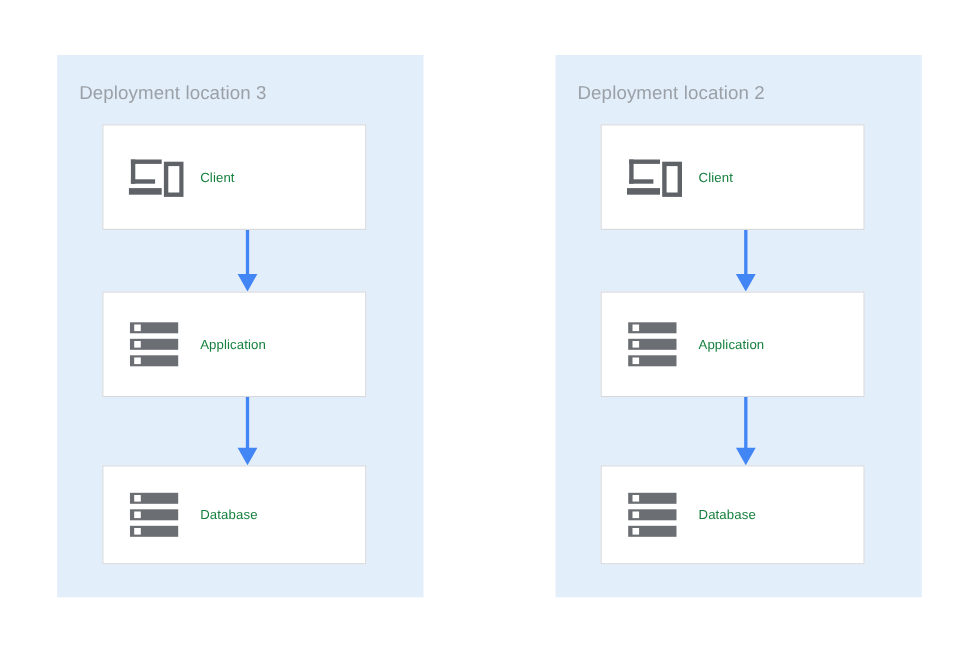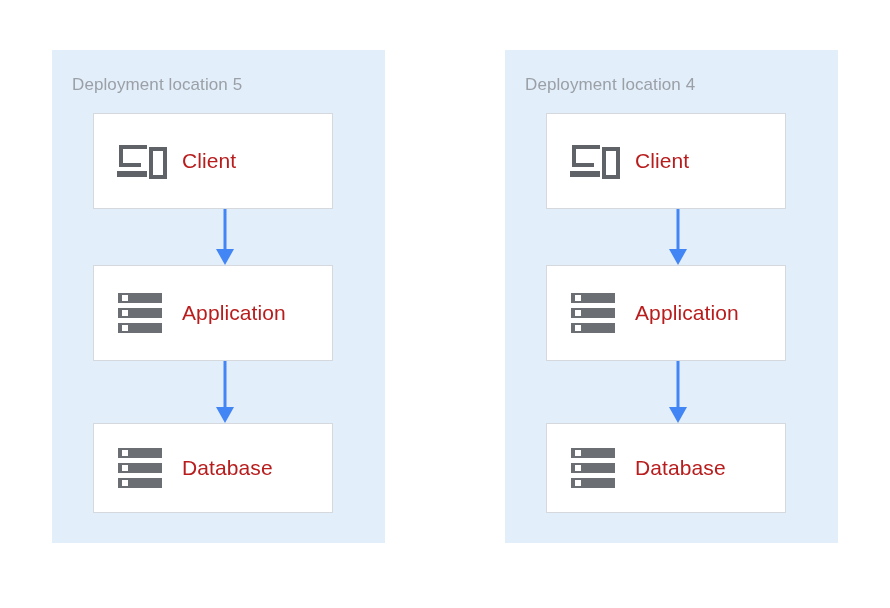--- a/index.html
+++ b/index.html
@@ -58,43 +58,43 @@
     flex: 0 0 auto;
     width: 52px;
     height: 48px;
     margin-left: 22px;
     margin-right: 14px;
     display: flex;
     align-items: center;
     justify-content: center;
   }
   .node-label {
-    font-size: 21px;
-    color: #b91c1c;
+    font-size: 12px;
+    color: #15803d;
     white-space: nowrap;
     letter-spacing: 0.1px;
   }
 
   .arrow {
     position: absolute;
     left: 161px;
     width: 24px;
   }
   .arrow.a1 { top: 159px; height: 56px; }
   .arrow.a2 { top: 311px; height: 62px; }
 
   .arrow svg { display: block; }
 </style>
 </head>
 <body>
 
 <div id="canvas">
 
   <div class="panel loc1">
-    <div class="panel-title">Deployment location 5</div>
+    <div class="panel-title">Deployment location 3</div>
 
     <div class="node client">
       <span class="node-icon">
         <svg width="50" height="40" viewBox="0 0 50 40" aria-hidden="true">
 
           <rect x="2" y="4" width="28" height="4" fill="#5f6368"></rect>
           <rect x="2" y="4" width="4" height="22" fill="#5f6368"></rect>
           <rect x="2" y="22" width="22" height="4" fill="#5f6368"></rect>
 
           <rect x="0" y="30" width="30" height="6" fill="#5f6368"></rect>
@@ -142,21 +142,21 @@
           <rect x="4" y="18" width="6" height="6" fill="#ffffff"></rect>
           <rect x="0" y="31" width="44" height="10" fill="#6b6e72"></rect>
           <rect x="4" y="33" width="6" height="6" fill="#ffffff"></rect>
         </svg>
       </span>
       <span class="node-label">Database</span>
     </div>
   </div>
 
   <div class="panel loc2">
-    <div class="panel-title">Deployment location 4</div>
+    <div class="panel-title">Deployment location 2</div>
 
     <div class="node client">
       <span class="node-icon">
         <svg width="50" height="40" viewBox="0 0 50 40" aria-hidden="true">
           <rect x="2" y="4" width="28" height="4" fill="#5f6368"></rect>
           <rect x="2" y="4" width="4" height="22" fill="#5f6368"></rect>
           <rect x="2" y="22" width="22" height="4" fill="#5f6368"></rect>
           <rect x="0" y="30" width="30" height="6" fill="#5f6368"></rect>
           <rect x="34" y="8" width="14" height="28" fill="none" stroke="#5f6368" stroke-width="4"></rect>
         </svg>

